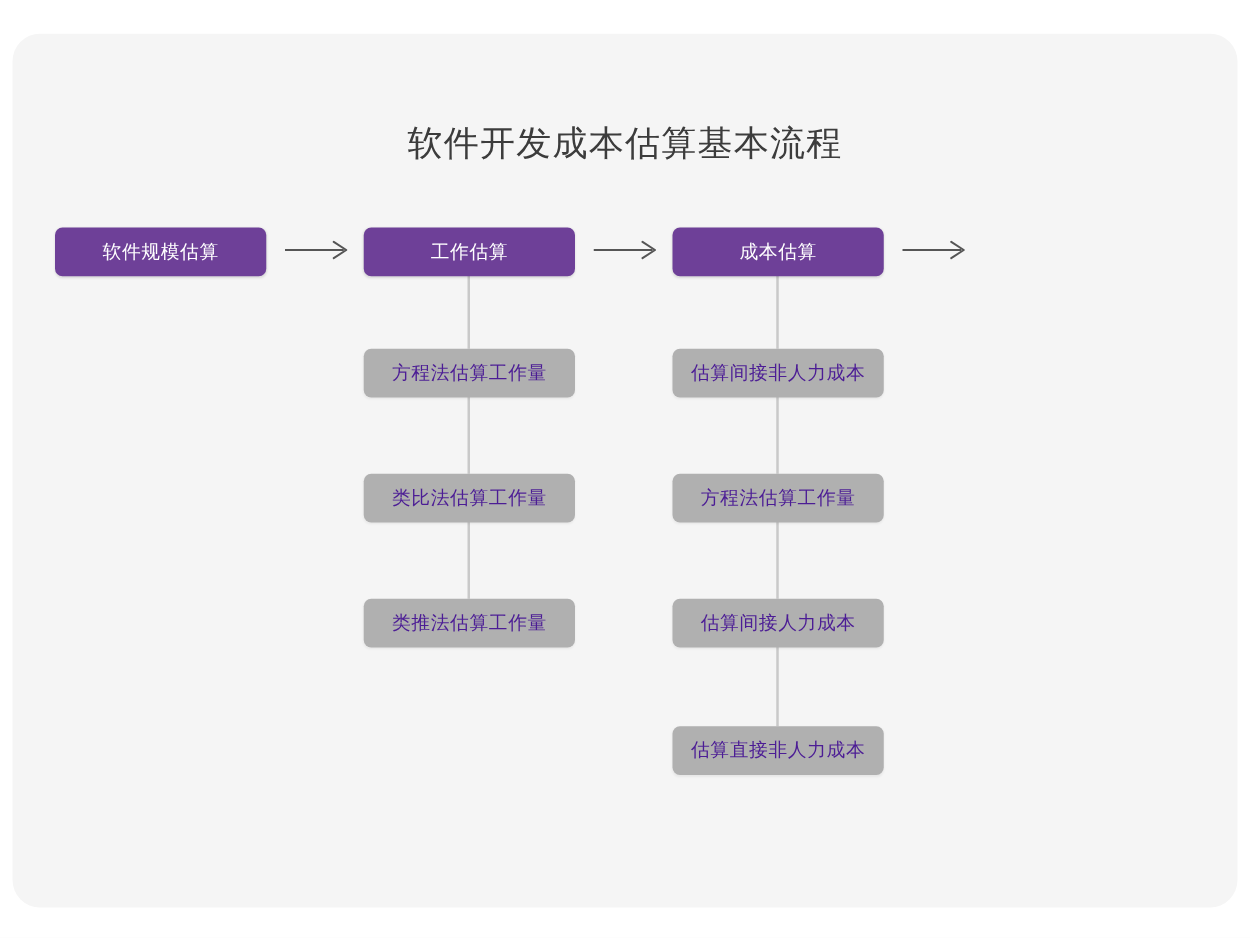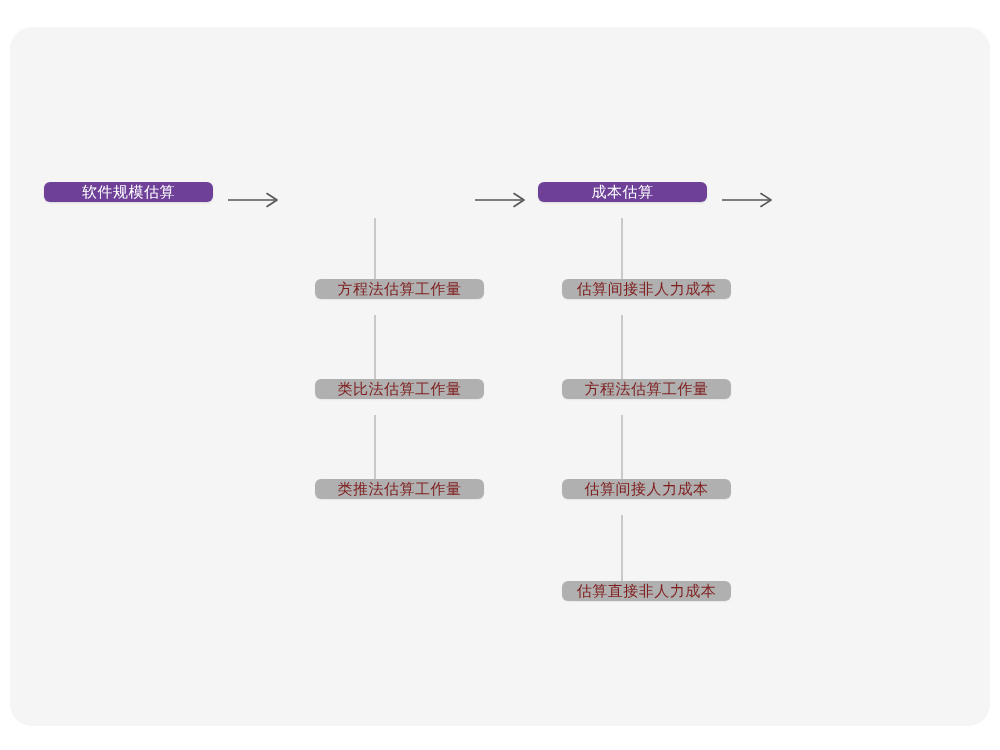--- a/index.html
+++ b/index.html
@@ -59,54 +59,54 @@
     position: absolute;
     width: 56px;
     height: 18px;
     top: 191px;
   }
   .arrow svg { display: block; }
 
   
   .node {
     position: absolute;
-    height: 20px;
+    height: 39px;
     border-radius: 6px;
     display: flex;
     align-items: center;
     justify-content: center;
     font-size: 15px;
     line-height: 18px;
     letter-spacing: 0.5px;
     white-space: nowrap;
     box-sizing: border-box;
   }
   .node.primary {
     background: #6e4098;
     color: #ffffff;
     box-shadow: 0 1px 2px rgba(0,0,0,0.12);
   }
   .node.secondary {
     background: #b0b0b0;
-    color: #7f1d1d;
+    color: #4c1d95;
     box-shadow: 0 1px 2px rgba(0,0,0,0.06);
-    margin-left: 24px;
   }
 
   
   .col2 { left: 291px; width: 169px; }
   .col3 { left: 538px; width: 169px; }
 </style>
 </head>
 <body>
 
 <div id="canvas">
 
   <div id="card"></div>
 
+  <div id="title">软件开发成本估算基本流程</div>
 
   <div class="vline" style="left:374px; top:218px; height:61px;"></div>
   <div class="vline" style="left:374px; top:315px; height:64px;"></div>
   <div class="vline" style="left:374px; top:415px; height:64px;"></div>
 
   <div class="vline" style="left:621px; top:218px; height:61px;"></div>
   <div class="vline" style="left:621px; top:315px; height:64px;"></div>
   <div class="vline" style="left:621px; top:415px; height:64px;"></div>
   <div class="vline" style="left:621px; top:515px; height:66px;"></div>
 
@@ -126,20 +126,21 @@
 
   <div class="arrow" style="left:721px;">
     <svg width="56" height="18" viewBox="0 0 56 18" aria-hidden="true">
       <path d="M1 9 H48" stroke="#555555" stroke-width="1.6" fill="none"></path>
       <path d="M40 2.5 L50 9 L40 15.5" stroke="#555555" stroke-width="1.6" fill="none" stroke-linecap="round" stroke-linejoin="round"></path>
     </svg>
   </div>
 
   <div class="node primary" style="left:44px; top:182px; width:169px;">软件规模估算</div>
 
+  <div class="node primary" style="left:291px; top:182px; width:169px;">工作估算</div>
 
   <div class="node primary" style="left:538px; top:182px; width:169px;font-family:Liberation Serif, serif;">成本估算</div>
 
 
   <div class="node secondary col2" style="top:279px;">方程法估算工作量</div>
 
   <div class="node secondary col2" style="top:379px;font-family:Liberation Serif, serif;">类比法估算工作量</div>
 
   <div class="node secondary col2" style="top:479px;">类推法估算工作量</div>
 

